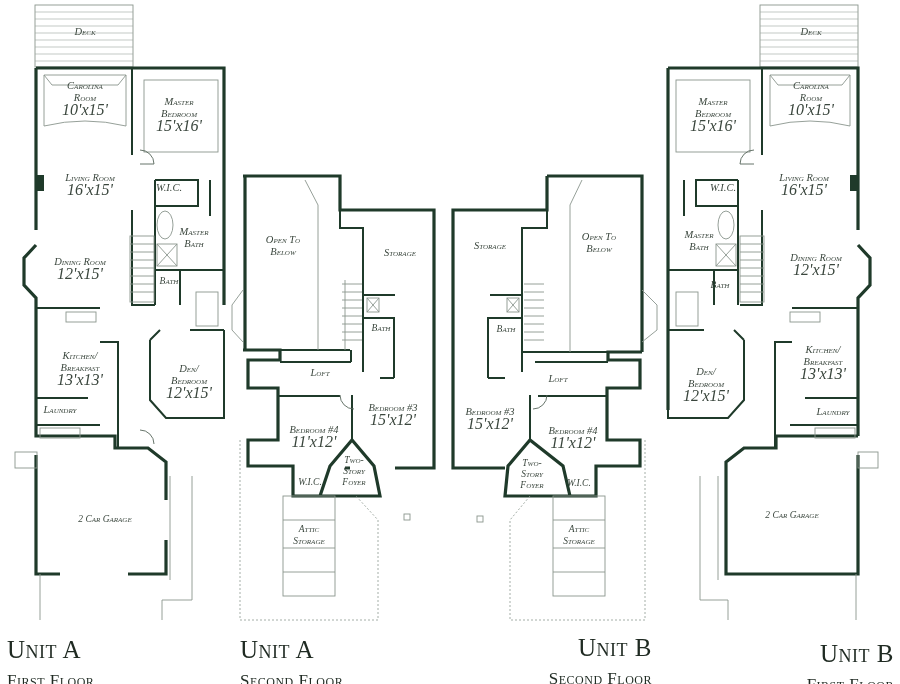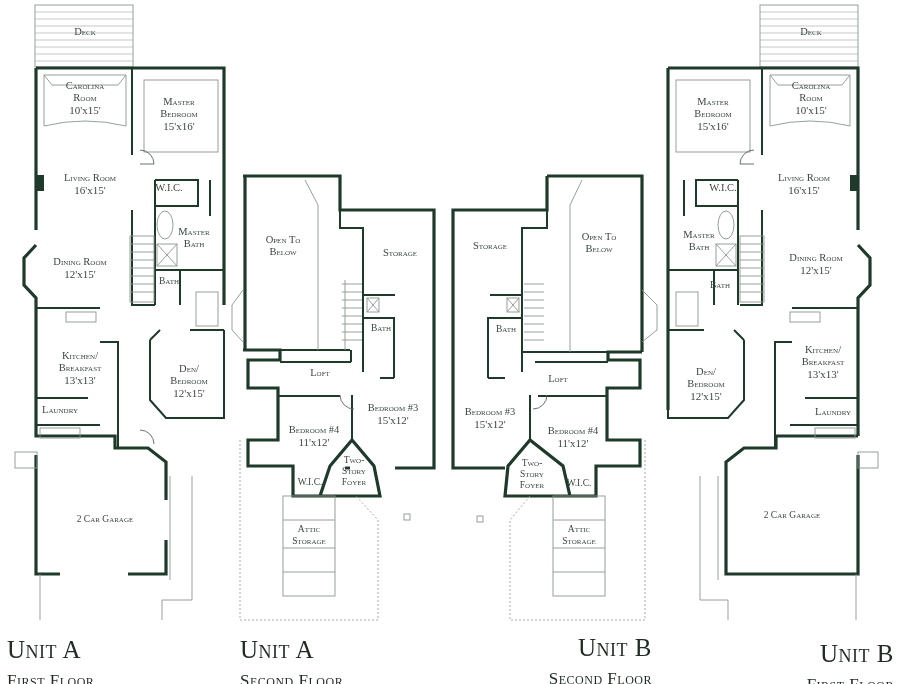--- a/index.html
+++ b/index.html
@@ -6,22 +6,22 @@
     body { width: 900px; height: 684px; position: relative; overflow: hidden;
            font-family: "Liberation Serif", "DejaVu Serif", serif; color: #2c3a30; }
     #plan { position: absolute; left: 0; top: 0; width: 900px; height: 684px; }
     .wall { fill: none; stroke: #1f3a2a; stroke-width: 3.2; stroke-linejoin: miter; }
     .wall-thin { fill: none; stroke: #1f3a2a; stroke-width: 2; }
     .line { fill: none; stroke: #8a958d; stroke-width: 0.9; }
     .dash { fill: none; stroke: #9aa59d; stroke-width: 0.9; stroke-dasharray: 2 2; }
     .deck { fill: none; stroke: #9aa59d; stroke-width: 0.6; }
     .door { fill: none; stroke: #56655a; stroke-width: 0.9; }
     .lbl { position: absolute; text-align: center; font-variant: small-caps; font-size: 10.5px;
-           line-height: 12px; color: #3a463d; white-space: nowrap; transform: translateX(-50%); }
-    .lbl .dim { display: block; font-variant: normal; font-size: 11px; }
+           line-height: 12px; color: #3a463d; white-space: nowrap; transform: translateX(-50%); font-style: italic; }
+    .lbl .dim { display: block; font-variant: normal; font-size: 16px; }
     .title { position: absolute; font-variant: small-caps; color: #1f2a22; white-space: nowrap; }
     .title .t1 { display: block; font-size: 25px; line-height: 28px; letter-spacing: 0.5px; }
     .title .t2 { display: block; font-size: 17px; line-height: 22px; letter-spacing: 0.5px; margin-top: 6px; }
     .right { text-align: right; }
   </style>
 </head>
 <body>
 
 <svg id="plan" viewBox="0 0 900 684" xmlns="http://www.w3.org/2000/svg">
 

